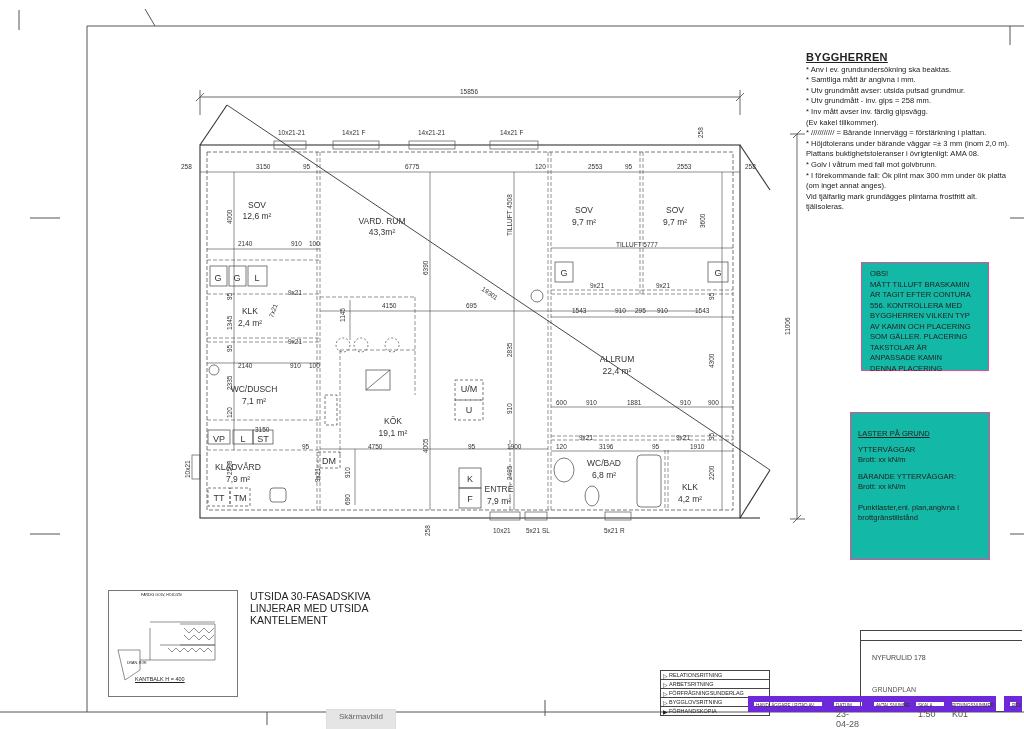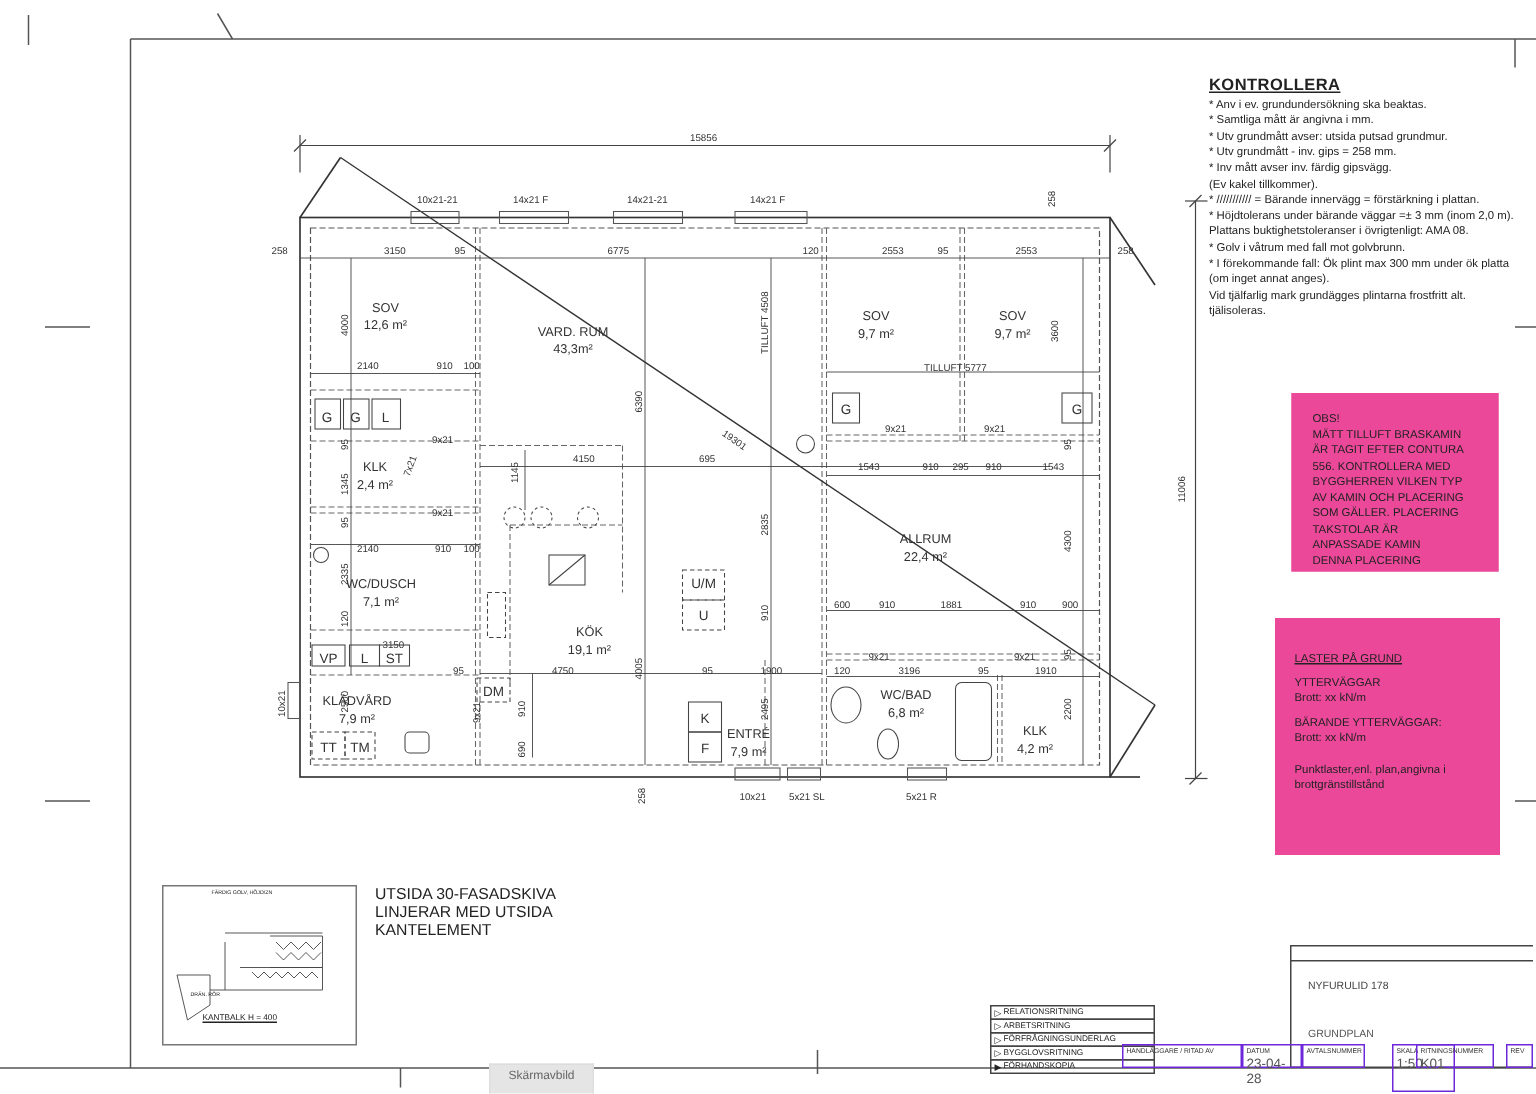--- a/index.html
+++ b/index.html
@@ -3,29 +3,29 @@
 <meta charset="utf-8">
 <style>
   html, body { margin:0; padding:0; }
   body { width:1024px; height:729px; background:#ffffff; position:relative; overflow:hidden; font-family:"Liberation Sans", sans-serif; color:#222; }
   .abs { position:absolute; }
   svg text { font-family:"Liberation Sans", sans-serif; fill:#333; }
   .cad { font-family:"DejaVu Sans", sans-serif; }
   .notes { left:806px; top:52px; width:215px; font-size:7.6px; line-height:10.6px; color:#222; }
   .notes h2 { margin:0 0 2px 0; font-size:11px; font-weight:bold; text-decoration:underline; letter-spacing:0.3px; }
   .notes .line { white-space:nowrap; }
-  .box { border:6px solid #ec4899; background:#ec4899; font-size:7.6px; line-height:10.5px; padding:6px 8px; }
+  .box { border:1px solid #ec4899; background:#14b8a6; font-size:7.6px; line-height:10.5px; padding:6px 8px; }
   .obs { left:861px; top:262px; width:110px; height:95px; }
   .laster { left:850px; top:412px; width:124px; height:114px; padding:16px 7px; }
   .laster .h { text-decoration:underline; margin-bottom:5px; }
   .laster p { margin:0 0 6px 0; }
   .utsida { left:250px; top:590px; font-size:10.5px; line-height:12px; color:#222; }
   .detail { left:108px; top:590px; width:128px; height:105px; border:1px solid #777; }
   .tb { left:660px; top:630px; width:362px; height:82px; }
-  .tb-cell { position:absolute; border:1px solid #6d28d9; font-size:4.5px; color:#333; box-sizing:border-box; padding:1px 2px; }
+  .tb-cell { position:absolute; border:6px solid #6d28d9; font-size:4.5px; color:#333; box-sizing:border-box; padding:1px 2px; }
   .tb-val { font-size:9px; color:#555; display:block; margin-top:1px; }
   .status-row { position:absolute; left:0; width:110px; height:10px; font-size:5.5px; border:1px solid #444; box-sizing:border-box; padding-left:8px; line-height:8px; }
   .status-row::before { content:""; position:absolute; left:2px; top:1px; width:0; height:0; border-left:4px solid transparent; border-top:3px solid transparent; border-bottom:3px solid transparent; }
   .status-row .tri { position:absolute; left:2px; top:1.5px; font-size:6px; line-height:6px; }
   .tooltip { left:326px; top:709px; width:68px; height:20px; background:#e5e5e5; border:1px solid #ddd; border-bottom:none; font-size:8px; color:#666; text-align:center; line-height:14px; }
 </style>
 </head>
 <body>
 
 <svg class="abs" style="left:0;top:0" width="1024" height="729" viewBox="0 0 1024 729">
@@ -308,21 +308,21 @@
   <div class="abs" style="left:18px;top:70px;font-size:3.5px;">DRÄN. RÖR</div>
 </div>
 
 <div class="abs utsida">
   <div>UTSIDA 30-FASADSKIVA</div>
   <div>LINJERAR MED UTSIDA</div>
   <div>KANTELEMENT</div>
 </div>
 
 <div class="abs notes">
-  <h2>KONTROLLERA</h2>
+  <h2>BYGGHERREN</h2>
   <div class="line">* Anv i ev. grundundersökning ska beaktas.</div>
   <div class="line">*  Samtliga mått är angivna i mm.</div>
   <div class="line">* Utv grundmått avser: utsida putsad grundmur.</div>
   <div class="line">* Utv grundmått - inv. gips =  258 mm.</div>
   <div class="line">* Inv mått avser inv. färdig gipsvägg.</div>
   <div class="line">  (Ev kakel tillkommer).</div>
   <div class="line">* ///////////  = Bärande innervägg = förstärkning i plattan.</div>
   <div class="line">* Höjdtolerans under bärande väggar =± 3 mm (inom 2,0 m).</div>
   <div class="line">  Plattans buktighetstoleranser i övrigtenligt:  AMA 08.</div>
   <div class="line">* Golv i våtrum med fall mot golvbrunn.</div>
@@ -362,18 +362,18 @@
 
   <div class="status-row" style="top:40px"><span class="tri">▷</span><span>RELATIONSRITNING</span></div>
   <div class="status-row" style="top:49px"><span class="tri">▷</span><span>ARBETSRITNING</span></div>
   <div class="status-row" style="top:58px"><span class="tri">▷</span><span>FÖRFRÅGNINGSUNDERLAG</span></div>
   <div class="status-row" style="top:67px"><span class="tri">▷</span><span>BYGGLOVSRITNING</span></div>
   <div class="status-row" style="top:76px"><span class="tri">▶</span><span>FÖRHANDSKOPIA</span></div>
 
   <div class="tb-cell" style="left:88px;top:66px;width:80px;height:16px;"><span>HANDLÄGGARE / RITAD AV</span></div>
   <div class="tb-cell" style="left:168px;top:66px;width:40px;height:16px;"><span>DATUM</span><span class="tb-val">23-04-28</span></div>
   <div class="tb-cell" style="left:208px;top:66px;width:42px;height:16px;"><span>AVTALSNUMMER</span></div>
-  <div class="tb-cell" style="left:268px;top:66px;width:42px;height:32px;"><span>SKALA</span><span class="tb-val">1:50</span></div>
+  <div class="tb-cell" style="left:250px;top:66px;width:42px;height:16px;"><span>SKALA</span><span class="tb-val">1:50</span></div>
   <div class="tb-cell" style="left:284px;top:66px;width:52px;height:16px;"><span>RITNINGSNUMMER</span><span class="tb-val">K01</span></div>
   <div class="tb-cell" style="left:344px;top:66px;width:18px;height:16px;"><span>REV</span></div>
 </div>
 
 <div class="abs tooltip">Skärmavbild</div>
 
 </body></html>

